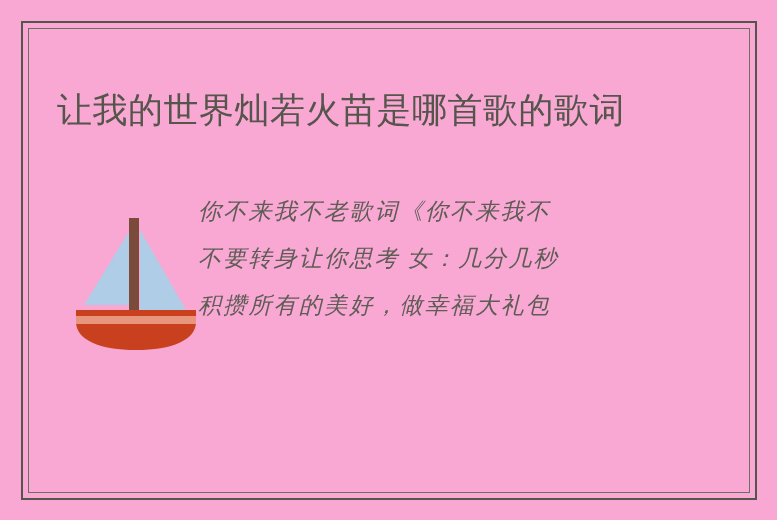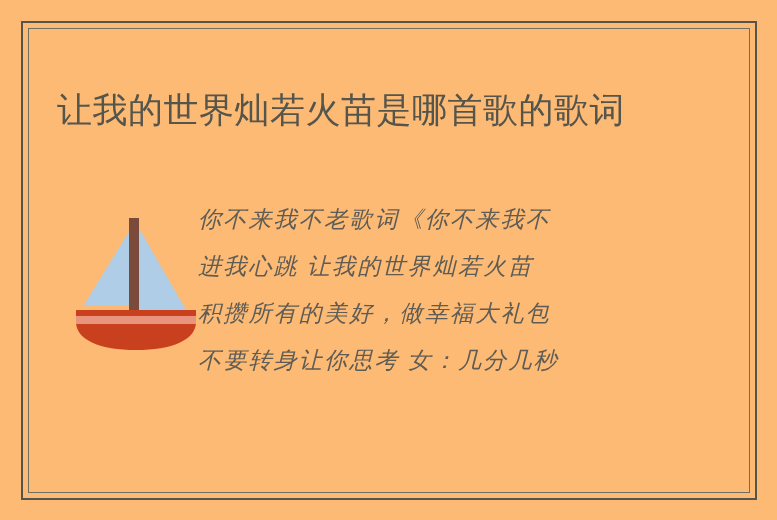--- a/index.html
+++ b/index.html
@@ -11,21 +11,21 @@
     height: 520px;
     background: #fdfdf5;
     font-family: "Liberation Sans", sans-serif;
     overflow: hidden;
   }
 
   .page {
     position: relative;
     width: 777px;
     height: 520px;
-    background: #fdba74;
+    background: #f9a8d4;
     box-sizing: border-box;
   }
 
   
   .frame-outer {
     position: absolute;
     left: 21px;
     top: 21px;
     width: 736px;
     height: 479px;
@@ -62,21 +62,21 @@
     line-height: 50px;
     letter-spacing: 0.5px;
     color: #56554c;
     font-weight: 400;
     font-family: "Liberation Sans", sans-serif;
   }
 
   .article-body {
     position: absolute;
     left: 170px;
-    top: 168px;
+    top: 160px;
     width: 450px;
   }
 
   .body-line {
     font-family: "Liberation Serif", serif;
     font-size: 23px;
     line-height: 47px;
     color: #5e5c55;
     letter-spacing: 2.2px;
     white-space: nowrap;
@@ -115,19 +115,18 @@
         <rect x="61" y="18" width="10" height="104" fill="#7a4a3a"></rect>
 
         <path d="M8,110 L128,110 L128,122 C128,140 104,150 68,150 C32,150 8,140 8,122 Z" fill="#c8401e"></path>
 
         <rect x="8" y="116" width="120" height="8" fill="#e9947d"></rect>
       </svg>
     </div>
 
     <div class="article-body">
       <div class="body-line">你不来我不老歌词《你不来我不</div>
-      <div class="body-line">进我心跳 让我的世界灿若火苗</div>
+      <div class="body-line">不要转身让你思考 女：几分几秒</div>
       <div class="body-line">积攒所有的美好，做幸福大礼包</div>
-      <div class="body-line">不要转身让你思考 女：几分几秒</div>
     </div>
 
   </div>
 </div>
 
 </body></html>

